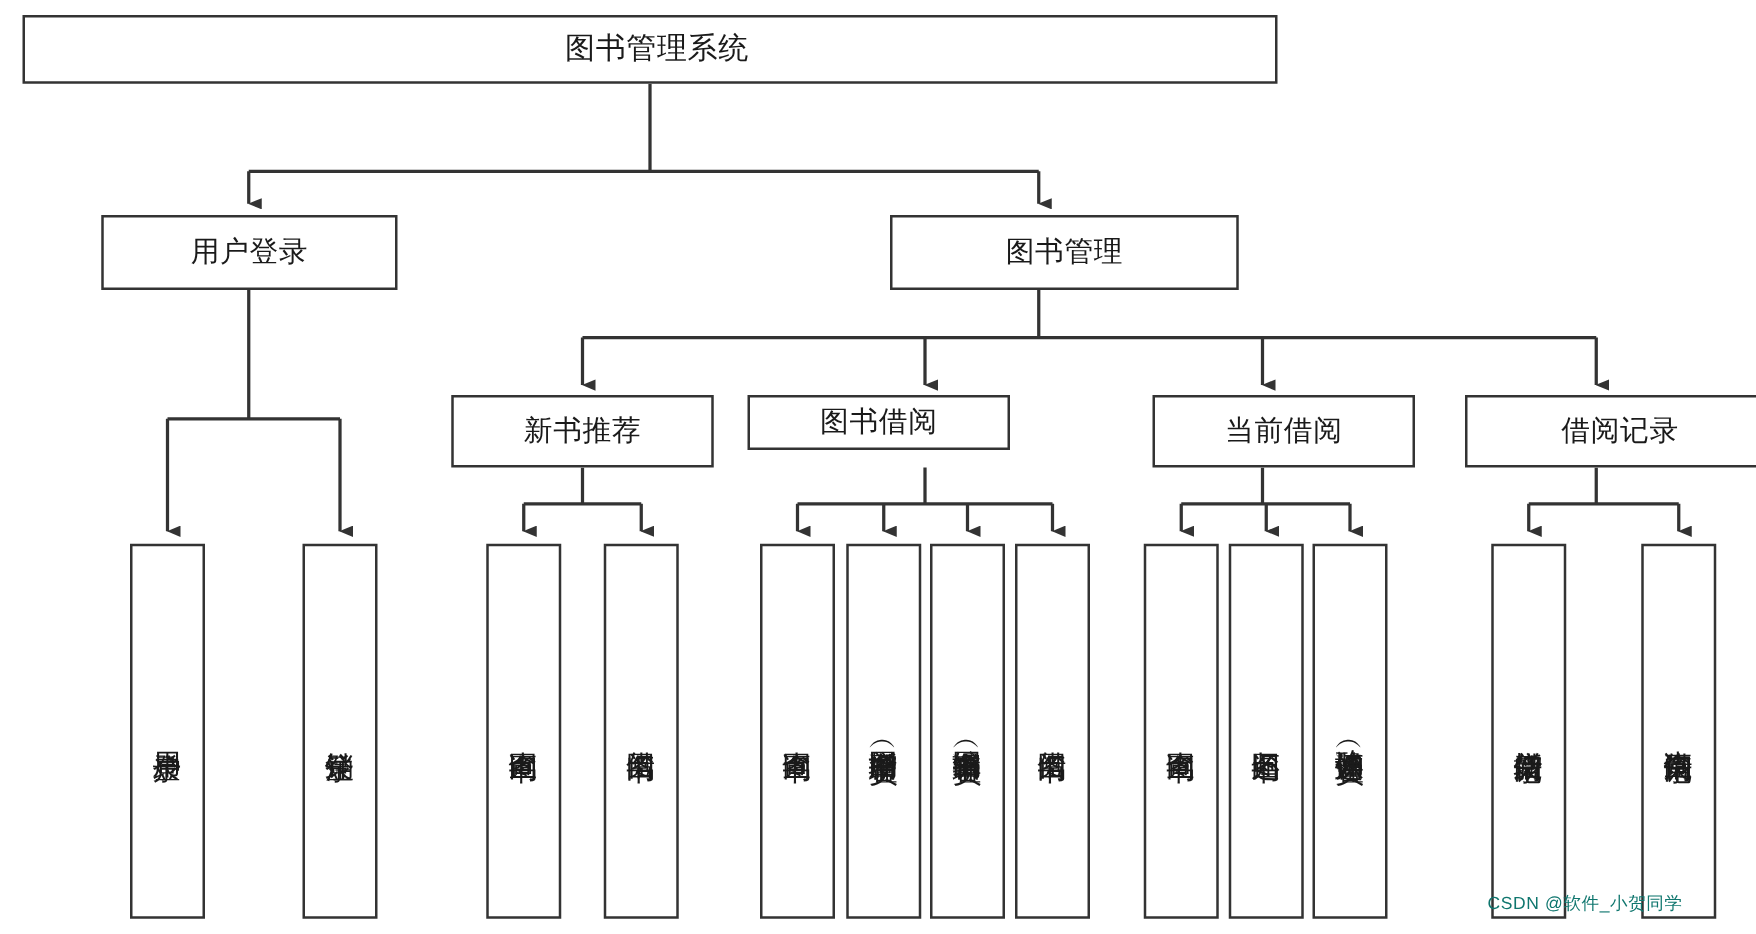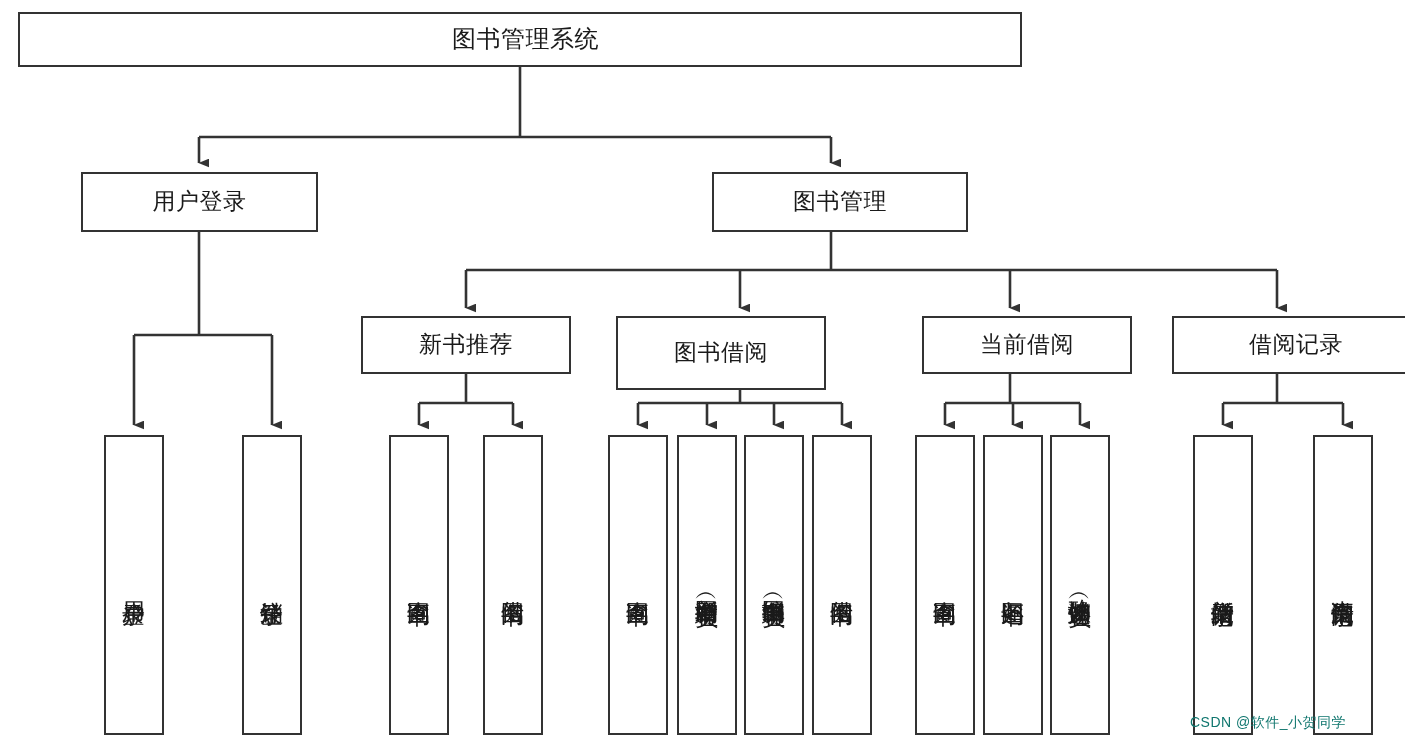--- a/index.html
+++ b/index.html
@@ -124,24 +124,24 @@
       <line x1="1277" y1="374" x2="1277" y2="403"></line>
       <line x1="1223" y1="403" x2="1343" y2="403"></line>
       <line x1="1223" y1="403" x2="1223" y2="425" marker-end="url(#arrowhead)"></line>
       <line x1="1343" y1="403" x2="1343" y2="425" marker-end="url(#arrowhead)"></line>
     </g>
   </svg>
 
   <div class="node node-h node-root" style="left:18px; top:12px; width:1004px; height:55px;">图书管理系统</div>
 
   <div class="node node-h" style="left:81px; top:172px; width:237px; height:60px;">用户登录</div>
-  <div class="node node-h" style="left:712px; top:172px; width:256px; height:60px;">图书管理</div>
+  <div class="node node-h" style="left:712px; top:172px; width:279px; height:60px;">图书管理</div>
 
   <div class="node node-h" style="left:361px; top:316px; width:210px; height:58px;font-family:Liberation Serif, serif;">新书推荐</div>
-  <div class="node node-h" style="left:616px; top:316px; width:210px; height:74px;">图书借阅</div>
+  <div class="node node-h" style="left:598px; top:316px; width:210px; height:44px;">图书借阅</div>
   <div class="node node-h" style="left:922px; top:316px; width:210px; height:58px;">当前借阅</div>
   <div class="node node-h" style="left:1172px; top:316px; width:248px; height:58px;">借阅记录</div>
 
   <div class="node node-v" style="left:104px; top:435px; width:60px; height:300px;">
     <span class="vtext">用户登录</span>
   </div>
   <div class="node node-v" style="left:242px; top:435px; width:60px; height:300px;">
     <span class="vtext">注销登录</span>
   </div>
 

